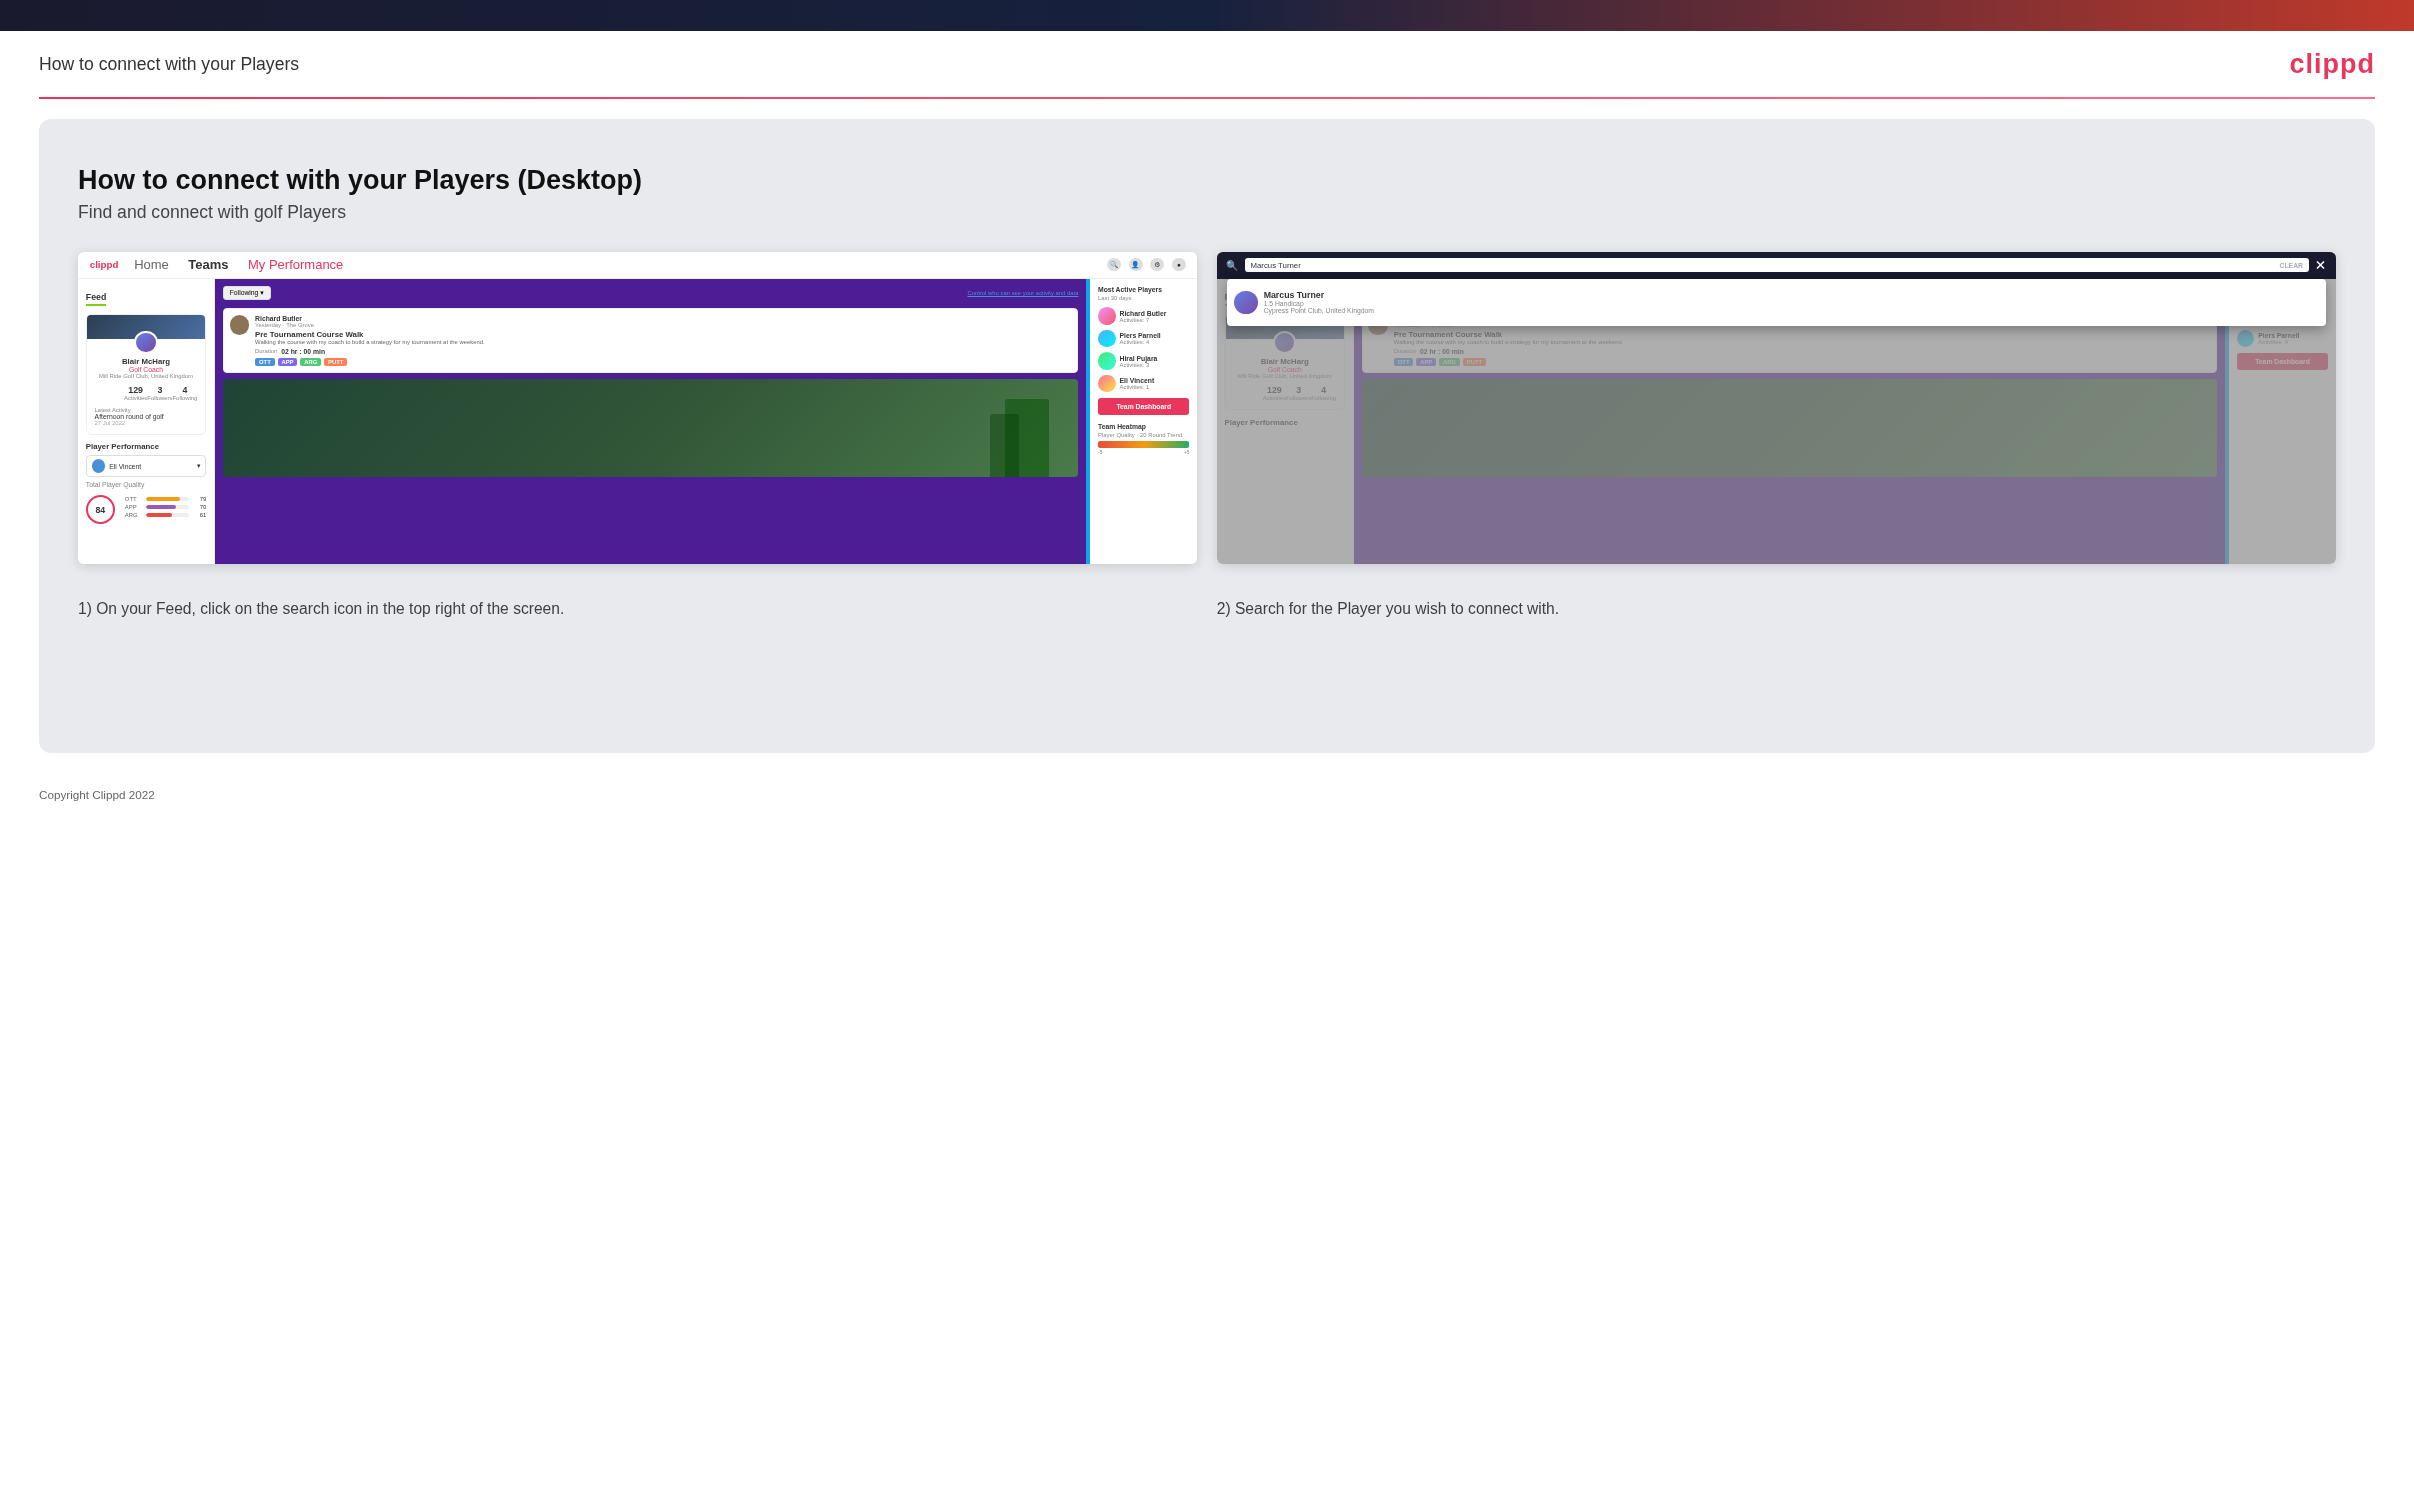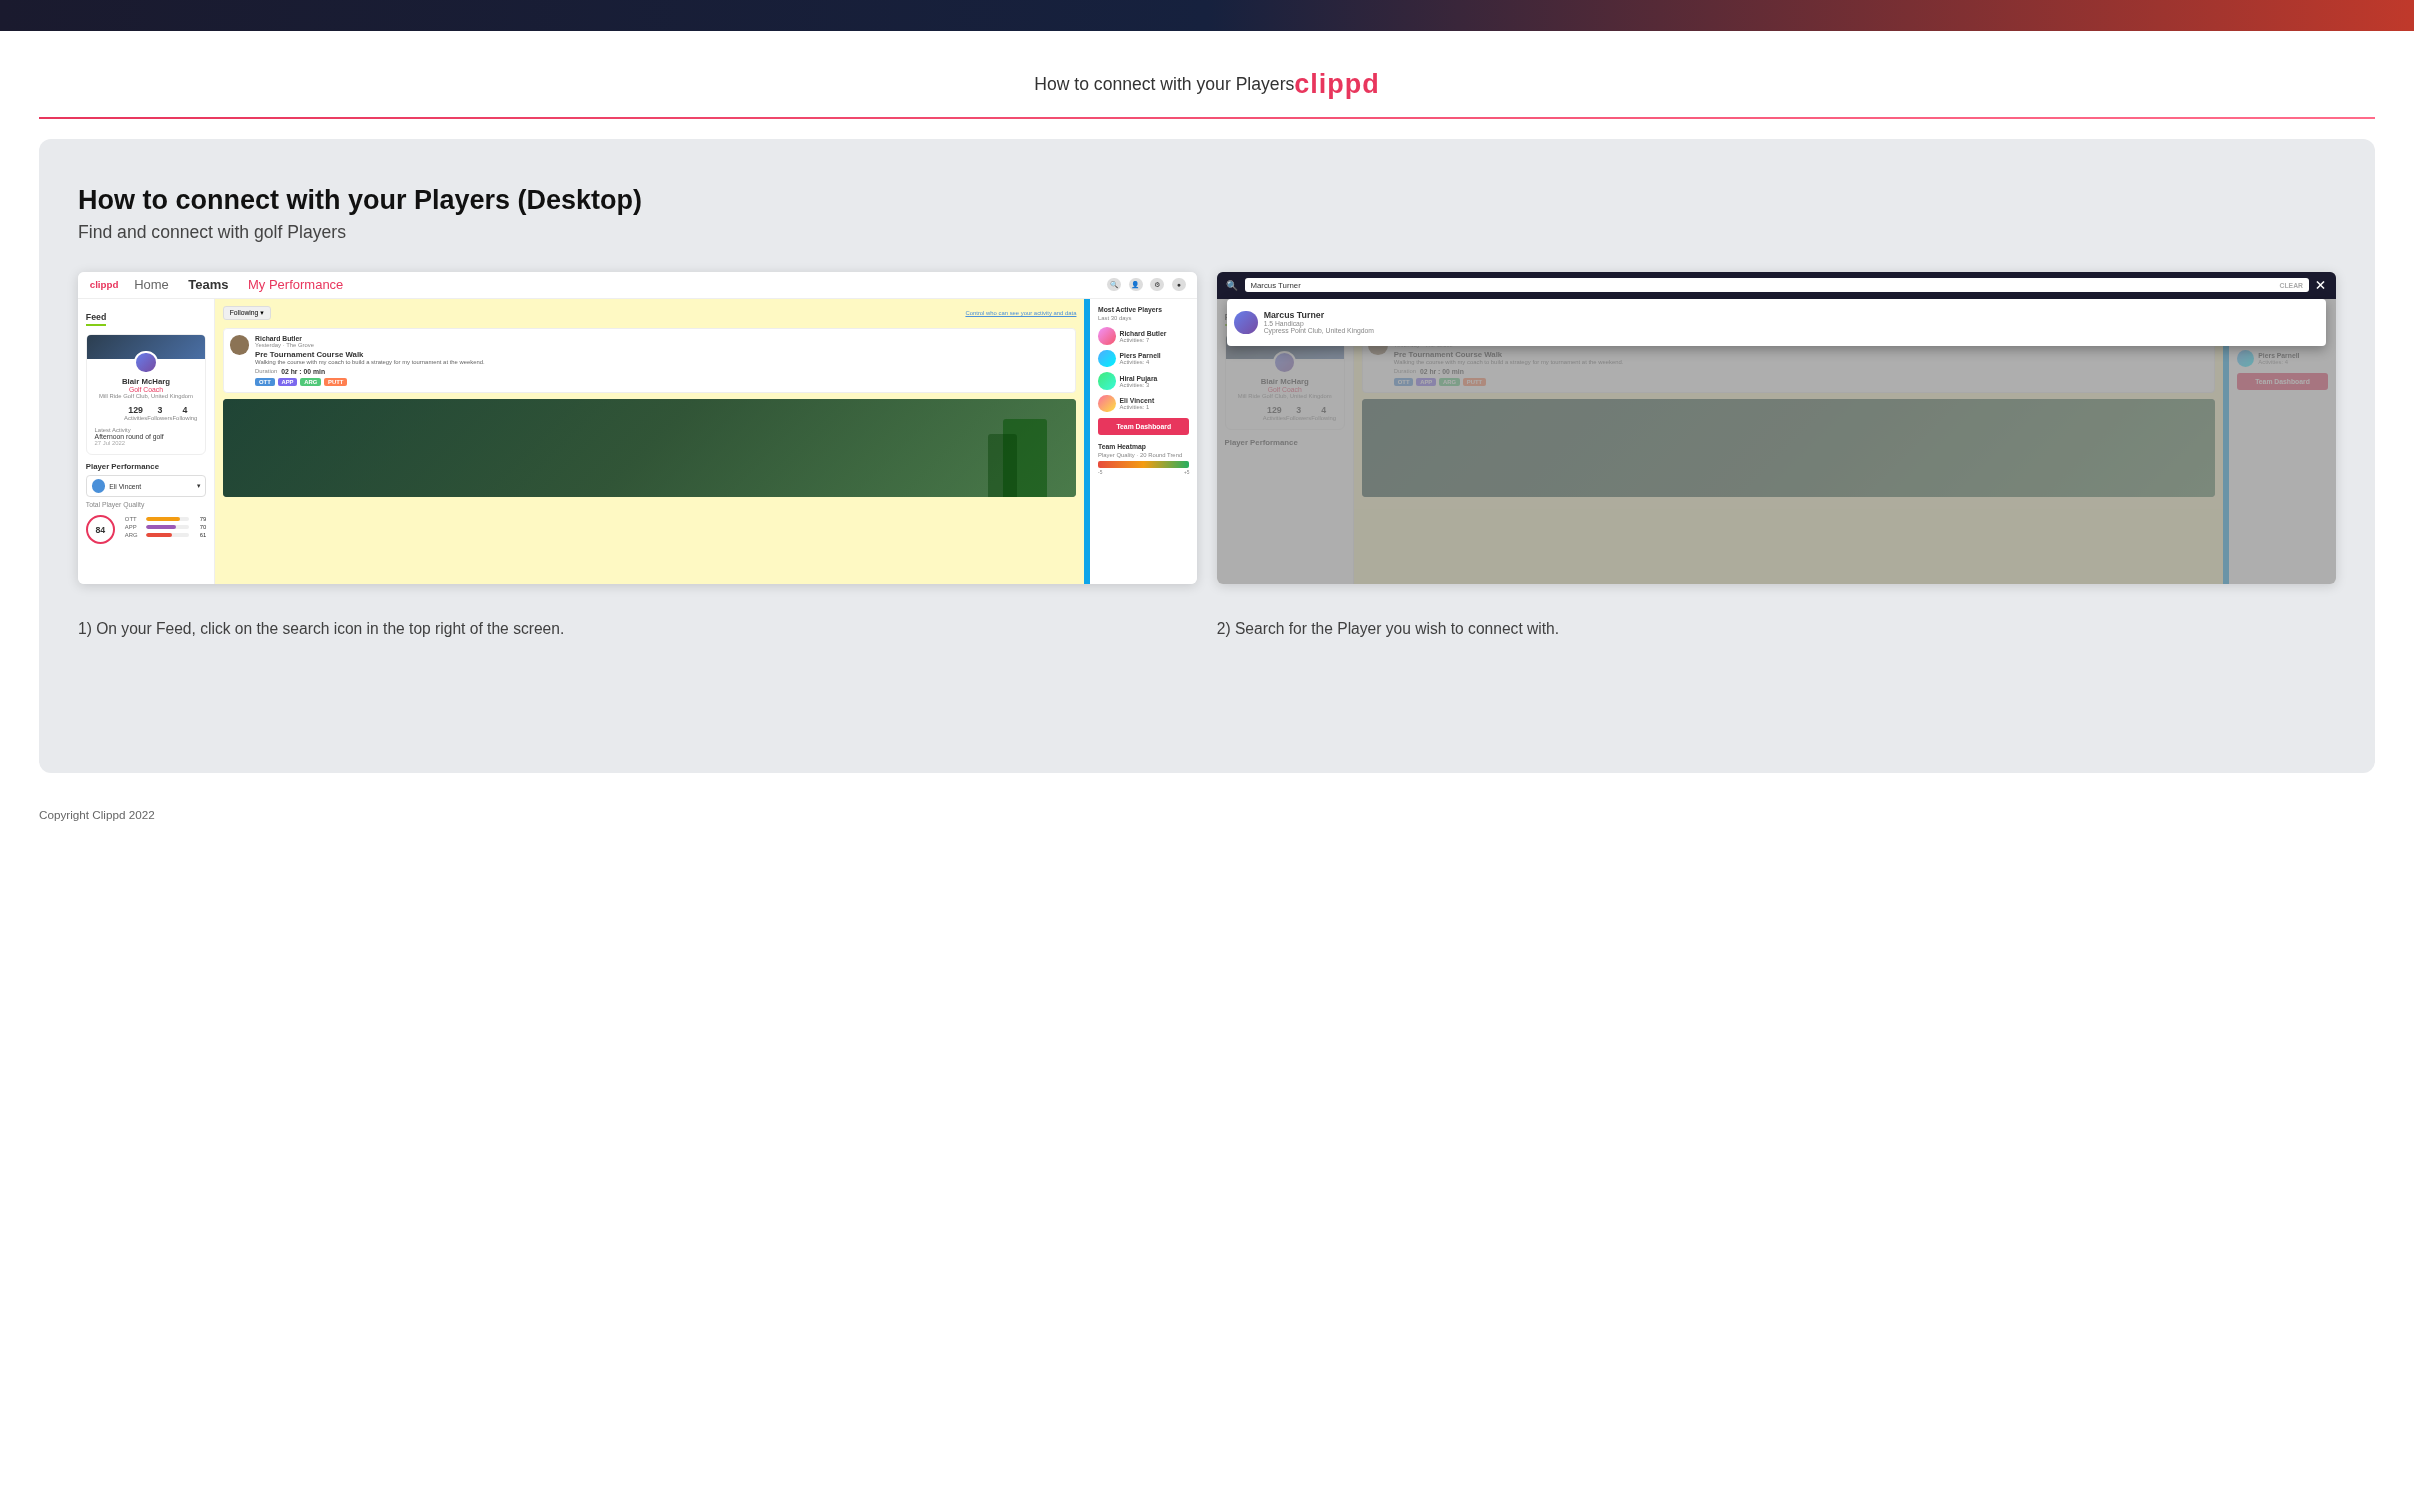--- a/index.html
+++ b/index.html
@@ -6,23 +6,22 @@
     body { font-family: -apple-system, BlinkMacSystemFont, 'Segoe UI', sans-serif; background: #fff; color: #333; }
 
     .top-bar {
       height: 31px;
       background: linear-gradient(90deg, #1a1a2e 0%, #16213e 50%, #c0392b 100%);
     }
 
     .header {
       display: flex;
       align-items: center;
-      justify-content: center;
+      justify-content: space-between;
       padding: 17.6px 39px;
-      margin-top: 20px;
     }
 
     .header-title {
       font-size: 17.6px;
       color: #333;
       font-weight: 400;
     }
 
     .logo {
       font-size: 27px;
@@ -254,22 +253,22 @@
       align-items: center;
       justify-content: center;
       font-size: 8.8px;
       font-weight: 700;
       margin-top: 3.9px;
     }
 
     .middle-panel {
       flex: 1;
       padding: 7.8px;
-      background: #fef9c3;
-      border-right: 6px solid #0ea5e9;
+      background: #4c1d95;
+      border-right: 4px solid #0ea5e9;
       overflow: hidden;
     }
 
     .following-row {
       display: flex;
       align-items: center;
       justify-content: space-between;
       margin-bottom: 7.8px;
     }
 

